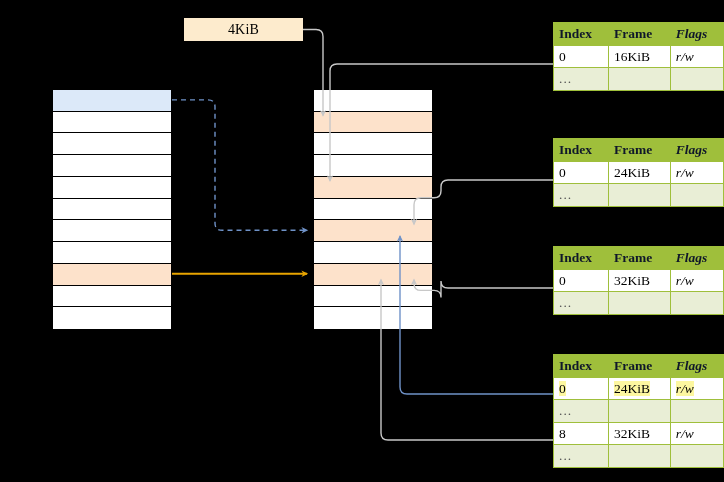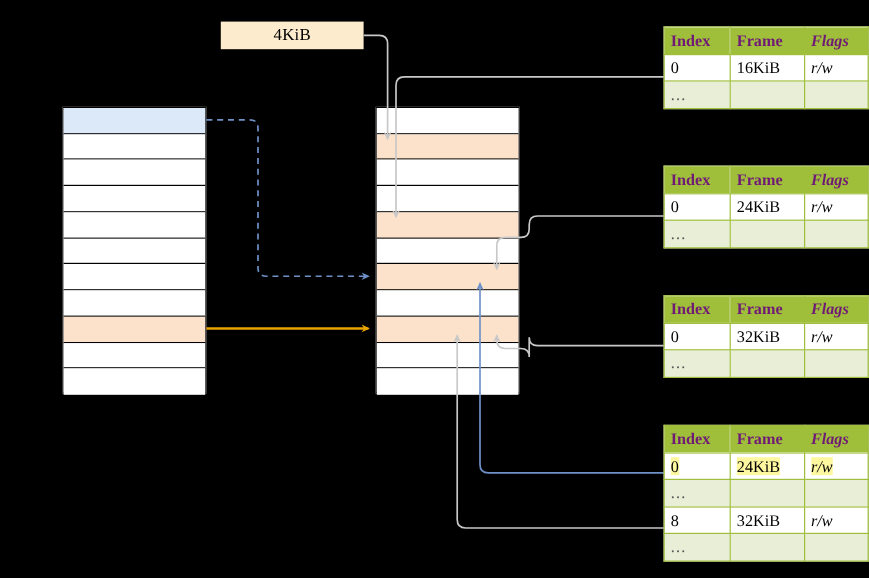--- a/index.html
+++ b/index.html
@@ -20,21 +20,21 @@
   .cell.blue{background:#dce9f9;}
   .cell.peach{background:#fde2cb;}
 
   
   .ptable{position:absolute;border-collapse:collapse;
           border:1px solid #9fbf3b;background:#fff;}
   .ptable td,.ptable th{border:1px solid #9fbf3b;
           font-size:13.5px;line-height:1;padding:4px 5px;
           font-family:"Liberation Serif",serif;color:#000;
           white-space:nowrap;overflow:hidden;}
-  .ptable th{background:#9fbf3b;color:#701a75;font-weight:bold;text-align:left;}
+  .ptable th{background:#9fbf3b;color:#0f172a;font-weight:bold;text-align:left;}
   .ptable td{background:#fff;text-align:left;}
   .ptable tr.ellipsis td{background:#e9eed6;color:#555;letter-spacing:1px;}
   .hl{background:#fdf7a0;}
   .cIdx{width:52px;} .cFrm{width:60px;} .cFlg{width:50px;font-style:italic;}
 
   svg.wires{position:absolute;left:0;top:0;width:724px;height:482px;
             pointer-events:none;}
 </style>
 </head>
 <body>

